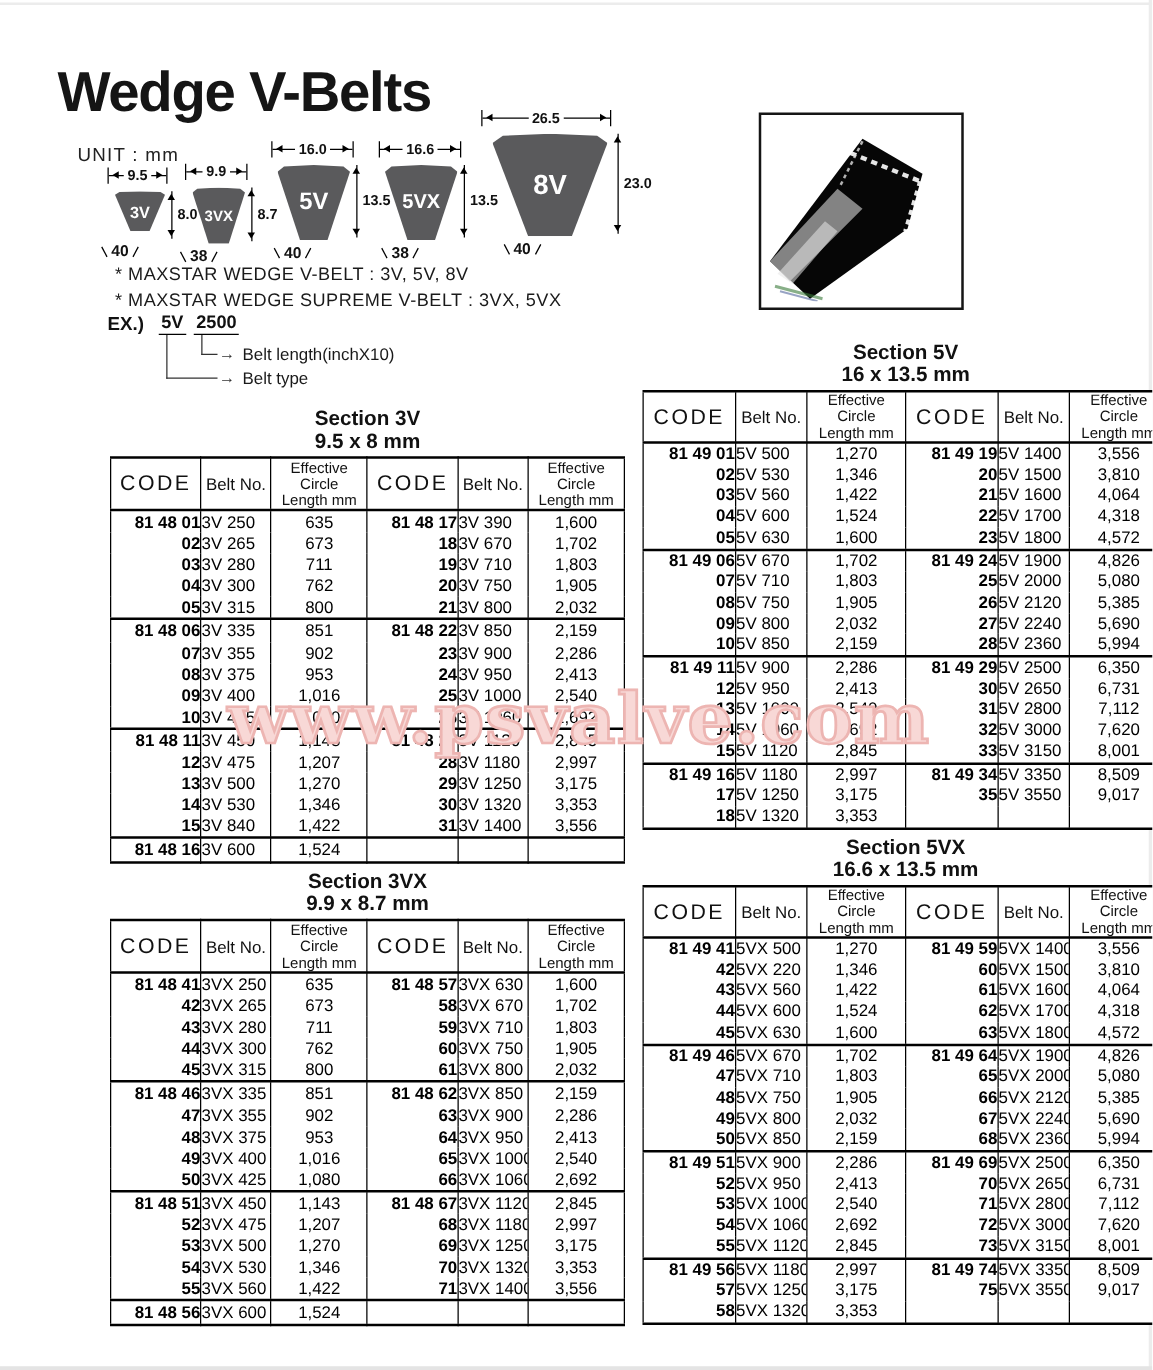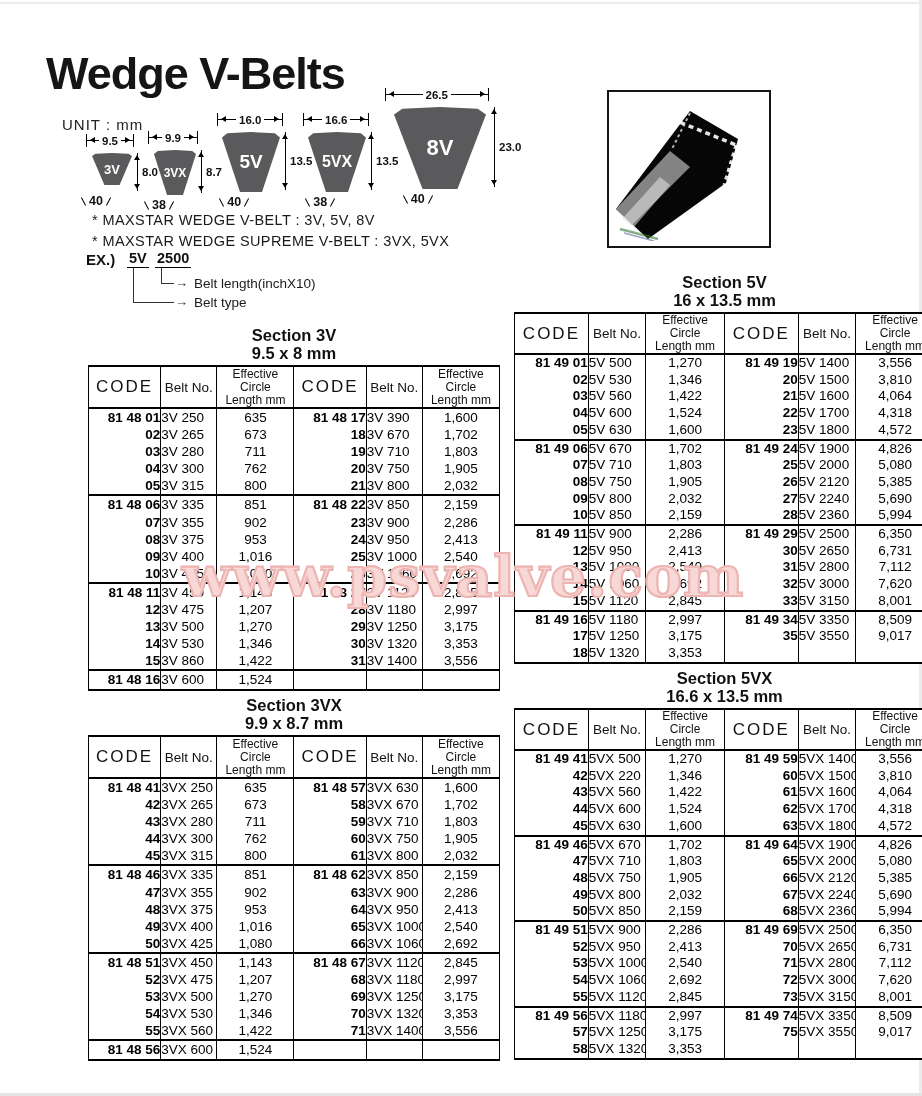--- a/index.html
+++ b/index.html
@@ -529,21 +529,21 @@
           <tr>
             <td class="code">14</td>
             <td class="belt">3V 530</td>
             <td class="len">1,346</td>
             <td class="code">30</td>
             <td class="belt">3V 1320</td>
             <td class="len">3,353</td>
           </tr>
           <tr>
             <td class="code">15</td>
-            <td class="belt">3V 860</td>
+            <td class="belt">3V 840</td>
             <td class="len">1,422</td>
             <td class="code">31</td>
             <td class="belt">3V 1400</td>
             <td class="len">3,556</td>
           </tr>
           <tr class="group-start">
             <td class="code">81 48 16</td>
             <td class="belt">3V 600</td>
             <td class="len">1,524</td>
             <td class="code"></td>

